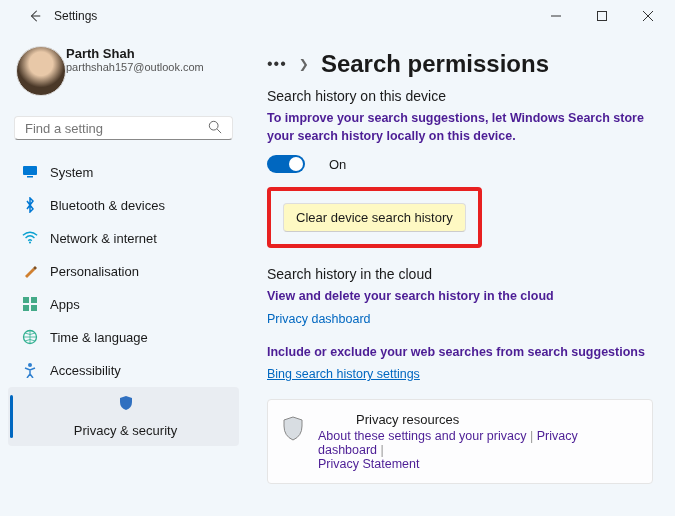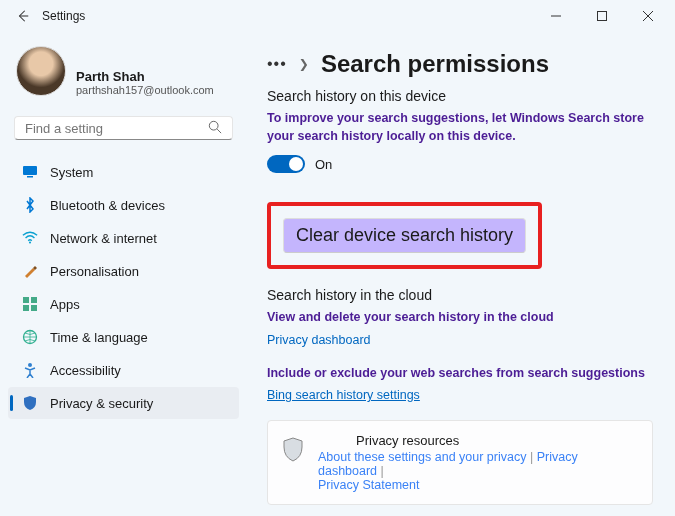--- a/index.html
+++ b/index.html
@@ -10,21 +10,21 @@
     height: 516px;
     overflow: hidden;
     font-size: 13px;
     color: #1a1a1a;
     position: relative;
   }
   .titlebar {
     height: 32px;
     display: flex;
     align-items: center;
-    padding: 0 4px 0 12px;
+    padding: 0 4px 0 24px;
     background: #f2f7fb;
   }
   .titlebar .back {
     width: 22px; height: 22px;
     display:flex;align-items:center;justify-content:center;
     margin-right: 8px;
   }
   .titlebar .title {
     font-size: 12px;
     flex:1;
@@ -32,21 +32,21 @@
   .winbtns { display:flex; gap:0; }
   .winbtn { width:46px; height:30px; display:flex;align-items:center;justify-content:center; color:#333; }
   
   .layout { display:flex; height: calc(516px - 32px); }
   .sidebar {
     width: 245px;
     padding: 8px 6px 8px 8px;
     overflow-y:auto;
   }
   .profile {
-    display:flex; align-items:flex-end; gap:10px;
+    display:flex; align-items:flex-start; 
     padding: 6px 6px 14px 8px;
   }
   .avatar {
     width:50px;height:50px;border-radius:50%;
     background: radial-gradient(circle at 50% 35%, #e8c8a8 0 30%, #4a3828 60% 100%);
     background-color:#ccc;
     border:1px solid #ddd;
   }
   .profile .pname { font-size:13px; font-weight:600; }
   .profile .pemail { font-size:11px; color:#555; }
@@ -68,68 +68,69 @@
   .navlist { display:flex;flex-direction:column;gap:1px; }
   .navitem {
     display:flex;align-items:center;gap:12px;
     padding: 8px 10px 8px 14px;
     border-radius:4px;
     font-size:13px;
     position:relative;
   }
   .navitem.sel {
     background:#e9edf2;
+    flex-direction:column;
   }
   .navitem.sel::before{
     content:"";position:absolute;left:2px;top:8px;bottom:8px;width:3px;
     background:#0067c0;border-radius:2px;
   }
   .nicon { width:16px;height:16px;display:flex;align-items:center;justify-content:center; }
   
   .main {
     flex:1;
     padding: 14px 22px 0 22px;
     overflow-y:auto;
   }
   .crumb { display:flex;align-items:center;gap:12px;margin-bottom:10px;margin-top:4px; }
   .dots { font-size:16px;color:#333;letter-spacing:1px; }
   .chev { color:#666;font-size:12px; }
   .pgtitle { font-size:24px;font-weight:600; }
   h2.sec { font-size:18px;font-weight:600;margin:6px 0 14px 0; }
   .sub { font-size:14px;font-weight:400;margin-bottom:6px; }
   .desc { font-size:12.5px;color:#4c1d95;line-height:1.4;margin-bottom:10px;font-weight:bold; }
-  .togglerow { display:flex;align-items:center;gap:10px;margin-bottom:29px; }
+  .togglerow { display:flex;align-items:center;gap:24px;margin-bottom:14px; }
   .toggle {
     width:38px;height:18px;border-radius:10px;background:#0067c0;
     position:relative;
   }
   .toggle::after{
     content:"";position:absolute;right:2px;top:2px;width:14px;height:14px;
     border-radius:50%;background:#fff;
   }
   .btn {
-    display:inline-block;background:#c4b5fd;border:1px solid #ddd;
+    display:inline-block;background:#fef9c3;border:1px solid #ddd;
     border-bottom-color:#ccc;border-radius:4px;
-    padding:6px 12px;font-size:18px;
+    padding:6px 12px;font-size:13px;
   }
   .highlight {
     border:4px solid #e82020;border-radius:4px;
     padding:12px;margin-bottom:18px;display:inline-block;
   }
   .link { color:#0067c0;font-size:12.5px;display:inline-block;margin-top:4px; }
   .link.u { text-decoration:underline; }
   .spaceblk { margin-bottom:18px; }
   .card {
     border:1px solid #e5e5e5;border-radius:4px;background:#fdfdfe;
     padding:12px 14px;display:flex;gap:14px;align-items:flex-start;
   }
   .card .shield { width:22px;margin-top:4px; }
   .card .ct { font-size:13px;font-weight:400;margin-bottom:2px;margin-left:38px; }
   .card .clinks { font-size:12.5px; }
-  .card .clinks a { color:#3b82f6;text-decoration:none; }
+  .card .clinks a { color:#4c1d95;text-decoration:none; }
   .sep { color:#999; }
 </style>
 </head>
 <body>
 
 <div class="titlebar">
   <div class="back">
     <svg width="14" height="14" viewBox="0 0 16 16">
         <path d="M10 2 4 8l6 6" stroke="#333" stroke-width="1.2" fill="none"></path>
         <path d="M4 8h10" stroke="#333" stroke-width="1.2"></path>

